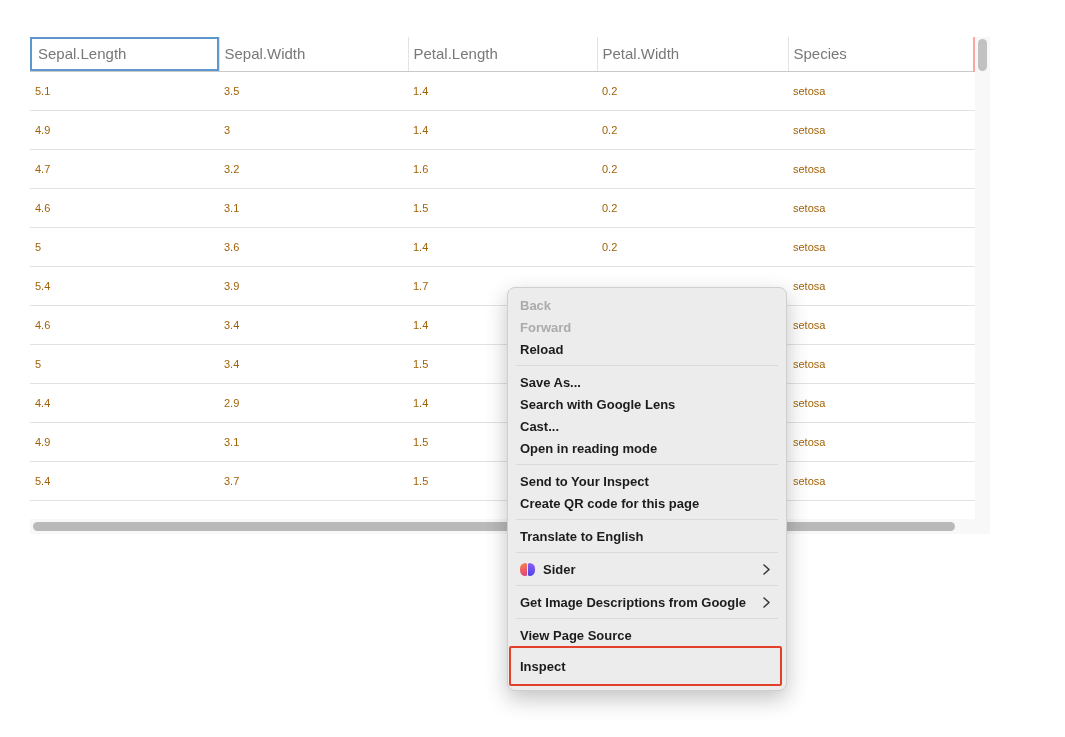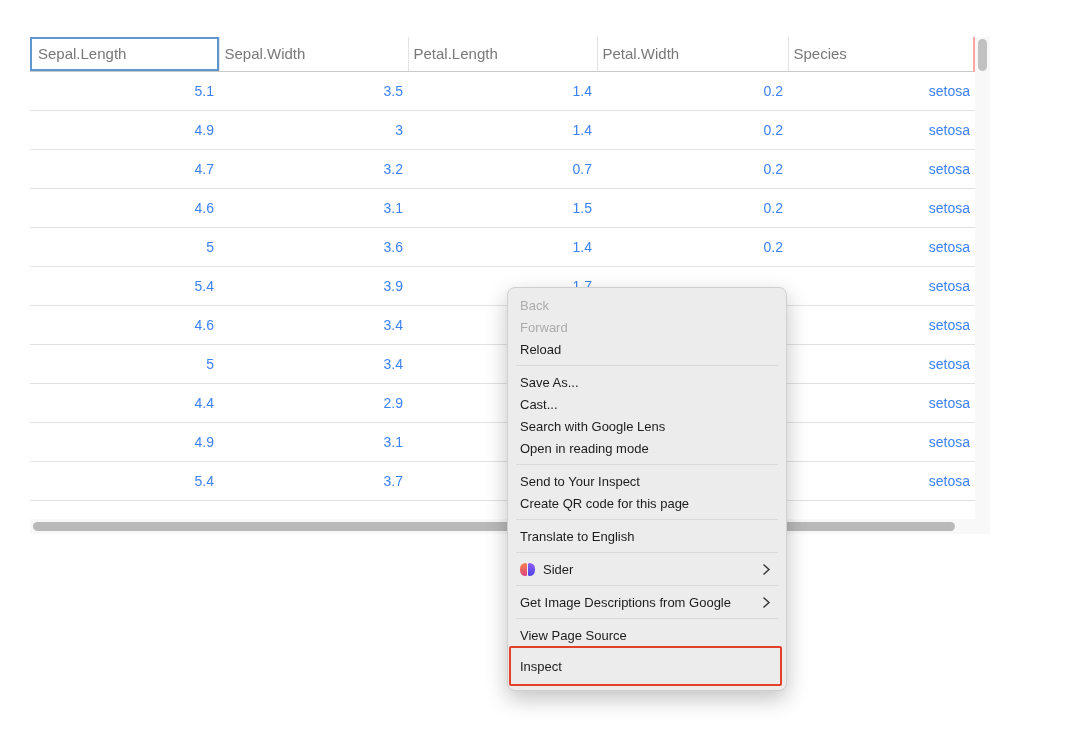--- a/index.html
+++ b/index.html
@@ -12,22 +12,22 @@
   col.c1 { width:189px; } col.c2 { width:189px; } col.c3 { width:189px; }
   col.c4 { width:191px; } col.c5 { width:187px; }
   th {
     height:34px; font-weight:400; font-size:15px; color:#787878;
     text-align:left; padding:0 5px; background:#fff;
     border-right:1px solid #e3e3e3; border-bottom:1px solid #c9c9c9;
   }
   th:last-child { border-right:5px solid #fca5a5; }
   th.focused { box-shadow: inset 0 0 0 2px #5f97cd; padding-left: 8px; }
   td {
-    height:39px; font-size:14px; color:#3b82f6; padding:0 5px;
-    border-bottom:1px solid #e2e2e2; background:#fff; white-space:nowrap; overflow:hidden;text-align:right;
+    height:39px; font-size:11px; color:#a16207; padding:0 5px;
+    border-bottom:1px solid #e2e2e2; background:#fff; white-space:nowrap; overflow:hidden;
   }
 
   
   .v-scrollbar { position:absolute; top:0; right:0; width:15px; height:482px; background:#f8f8f8; }
   .v-thumb { position:absolute; top:2px; left:3px; width:9px; height:32px; background:#c1c1c1; border-radius:5px; }
   .h-scrollbar { position:absolute; left:0; bottom:0; width:960px; height:15px; background:#f8f8f8; }
   .h-thumb { position:absolute; top:3px; left:3px; width:922px; height:9px; background:#b9b9b9; border-radius:5px; }
 
   
   .context-menu {
@@ -36,21 +36,21 @@
     box-shadow:0 8px 22px rgba(0,0,0,0.24);
     padding:6px 0 4px 0; font-size:13px; color:#1c1c1e;
   }
   .menu-item { display:flex; align-items:center; height:22px; padding:0 12px; gap:8px; }
   .menu-item.disabled { color:#ababab; }
   .menu-item.highlighted {
     border:2px solid #e2402b; border-radius:2px;
     height:40px; margin:0 4px 0 1px; padding:0 7px 0 9px;
   }
   .menu-sep { height:1px; background:#d9d9d9; margin:5px 8px; }
-  .menu-label { white-space:nowrap; }
+  .menu-label { white-space:nowrap;font-weight:bold; }
   .chevron { margin-left:auto; display:flex; align-items:center; padding-right:4px; }
 
   .sider-icon { position:relative; width:15px; height:13px; display:inline-block; flex:0 0 15px; }
   .sider-icon::before, .sider-icon::after { content:""; position:absolute; top:0; width:7px; height:13px; }
   .sider-icon::before { left:0; border-radius:7px 2px 2px 7px; background:linear-gradient(160deg,#f5814d 10%,#e0457b 90%); }
   .sider-icon::after  { right:0; border-radius:2px 7px 7px 2px; background:linear-gradient(200deg,#8b5cf6 10%,#4f46e5 90%); }
 </style>
 </head>
 <body>
 
@@ -83,21 +83,21 @@
         <tr>
           <td>4.9</td>
           <td>3</td>
           <td>1.4</td>
           <td>0.2</td>
           <td>setosa</td>
         </tr>
         <tr>
           <td>4.7</td>
           <td>3.2</td>
-          <td>0.7</td>
+          <td>1.6</td>
           <td>0.2</td>
           <td>setosa</td>
         </tr>
         <tr>
           <td>4.6</td>
           <td>3.1</td>
           <td>1.5</td>
           <td>0.2</td>
           <td>setosa</td>
         </tr>
@@ -169,24 +169,24 @@
       <span class="menu-label">Forward</span>
     </div>
     <div class="menu-item">
       <span class="menu-label">Reload</span>
     </div>
     <div class="menu-sep"></div>
     <div class="menu-item">
       <span class="menu-label">Save As...</span>
     </div>
     <div class="menu-item">
+      <span class="menu-label">Search with Google Lens</span>
+    </div>
+    <div class="menu-item">
       <span class="menu-label">Cast...</span>
-    </div>
-    <div class="menu-item">
-      <span class="menu-label">Search with Google Lens</span>
     </div>
     <div class="menu-item">
       <span class="menu-label">Open in reading mode</span>
     </div>
     <div class="menu-sep"></div>
     <div class="menu-item">
       <span class="menu-label">Send to Your Inspect</span>
     </div>
     <div class="menu-item">
       <span class="menu-label">Create QR code for this page</span>

